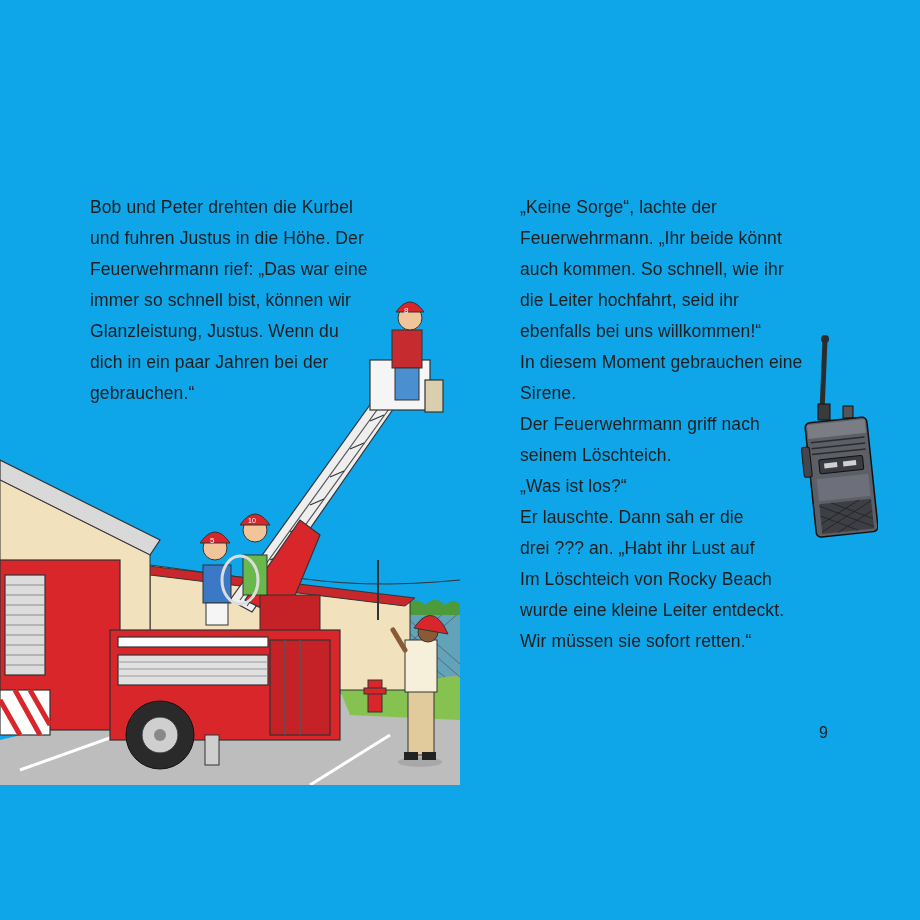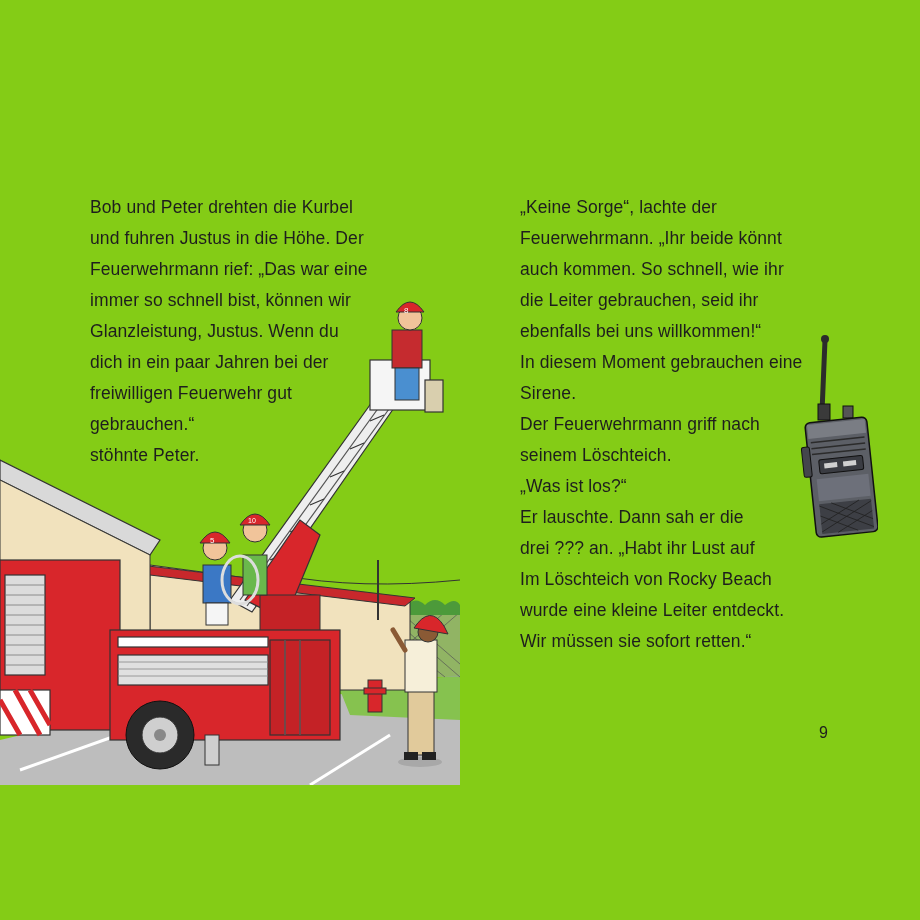--- a/index.html
+++ b/index.html
@@ -11,21 +11,21 @@
       width: 920px;
       height: 920px;
       position: relative;
       overflow: hidden;
       font-family: "Liberation Sans", "DejaVu Sans", sans-serif;
       color: #1e1e1e;
     }
     .page {
       position: absolute;
       inset: 0;
-      background: #84cc16;
+      background: #0ea5e9;
     }
     .text-col {
       position: absolute;
       font-size: 17.5px;
       line-height: 31px;
       letter-spacing: 0.1px;
       white-space: nowrap;
     }
     .text-col .line { display: block; height: 31px; }
     #left-text { left: 90px; top: 192px; }
@@ -60,30 +60,28 @@
 
 <div class="page">
 
   <div id="left-text" class="text-col">
     <span class="line">Bob und Peter drehten die Kurbel</span>
     <span class="line">und fuhren Justus in die Höhe. Der</span>
     <span class="line">Feuerwehrmann rief: „Das war eine</span>
     <span class="line">immer so schnell bist, können wir</span>
     <span class="line">Glanzleistung, Justus. Wenn du</span>
     <span class="line">dich in ein paar Jahren bei der</span>
-    <span class="line">freiwilligen Feuerwehr gut</span>
     <span class="line">gebrauchen.“</span>
-    <span class="line">stöhnte Peter.</span>
   </div>
 
   <div id="right-text" class="text-col">
     <span class="line">„Keine Sorge“, lachte der</span>
     <span class="line">Feuerwehrmann. „Ihr beide könnt</span>
     <span class="line">auch kommen. So schnell, wie ihr</span>
-    <span class="line">die Leiter gebrauchen, seid ihr</span>
+    <span class="line">die Leiter hochfahrt, seid ihr</span>
     <span class="line">ebenfalls bei uns willkommen!“</span>
     <span class="line">In diesem Moment gebrauchen eine</span>
     <span class="line">Sirene.</span>
     <span class="line">Der Feuerwehrmann griff nach</span>
     <span class="line">seinem Löschteich.</span>
     <span class="line">„Was ist los?“</span>
     <span class="line">Er lauschte. Dann sah er die</span>
     <span class="line">drei ??? an. „Habt ihr Lust auf</span>
     <span class="line">Im Löschteich von Rocky Beach</span>
     <span class="line">wurde eine kleine Leiter entdeckt.</span>

